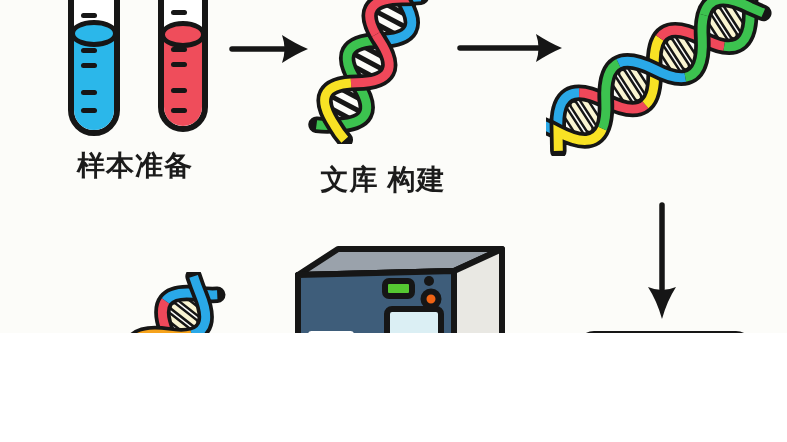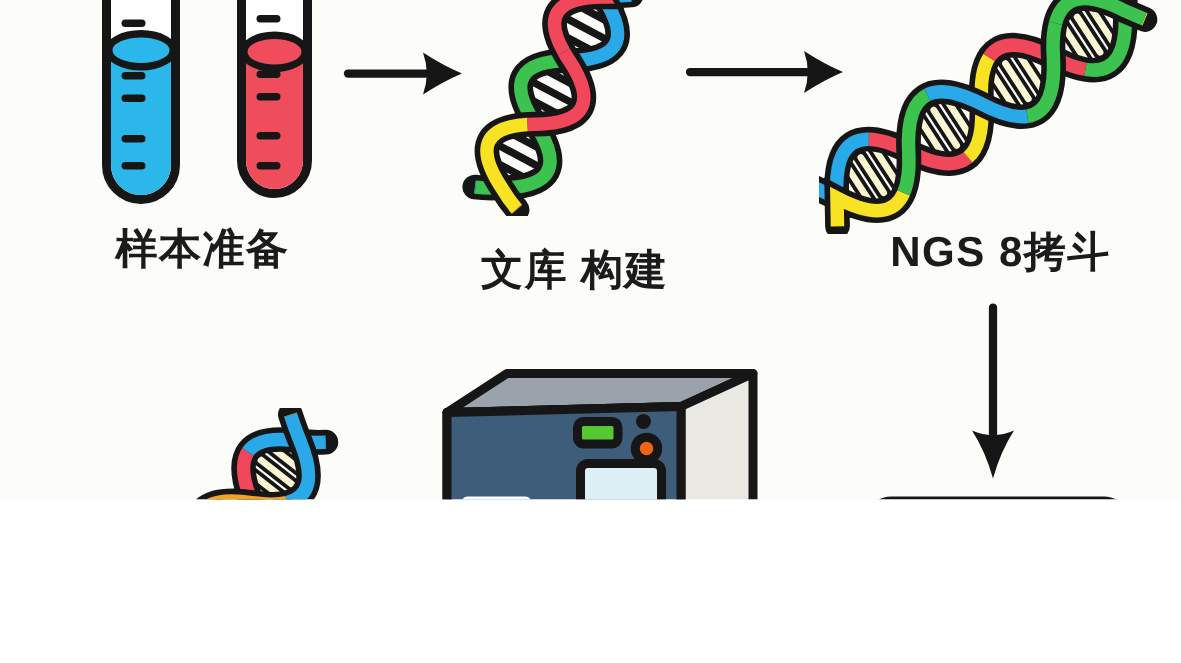--- a/index.html
+++ b/index.html
@@ -150,21 +150,20 @@
       <g>
           <path id="h2b" class="outline" d="M-10,16 Q-5,8 0,0 Q28,50 57,0 Q86,-50 115,0 Q143,50 172,0 Q200,-50 229,0 Q233,6 237,12" pathLength="100"></path>
           <path class="strand c-yellow" d="M-10,16 Q-5,8 0,0 Q28,50 57,0 Q86,-50 115,0 Q143,50 172,0 Q200,-50 229,0 Q233,6 237,12" pathLength="100" stroke-dasharray="20 80" stroke-dashoffset="0"></path>
           <path class="strand c-green" d="M-10,16 Q-5,8 0,0 Q28,50 57,0 Q86,-50 115,0 Q143,50 172,0 Q200,-50 229,0 Q233,6 237,12" pathLength="100" stroke-dasharray="20 80" stroke-dashoffset="-20"></path>
           <path class="strand c-blue" d="M-10,16 Q-5,8 0,0 Q28,50 57,0 Q86,-50 115,0 Q143,50 172,0 Q200,-50 229,0 Q233,6 237,12" pathLength="100" stroke-dasharray="20 80" stroke-dashoffset="-40"></path>
           <path class="strand c-green" d="M-10,16 Q-5,8 0,0 Q28,50 57,0 Q86,-50 115,0 Q143,50 172,0 Q200,-50 229,0 Q233,6 237,12" pathLength="100" stroke-dasharray="20 80" stroke-dashoffset="-60"></path>
           <path class="strand c-green" d="M-10,16 Q-5,8 0,0 Q28,50 57,0 Q86,-50 115,0 Q143,50 172,0 Q200,-50 229,0 Q233,6 237,12" pathLength="100" stroke-dasharray="20 80" stroke-dashoffset="-80"></path>
         </g>
     </g>
   </svg>
-  <div class="step-label" style="left:547px;top:149px;width:240px;">NGS 8拷斗</div>
 
   <svg style="position:absolute;left:643px;top:201px;" width="38" height="122">
     <line class="arrow-line" x1="19" y1="4" x2="19" y2="88"></line>
     <path class="arrow-head" d="M5,86 Q14,100 19,118 Q24,100 33,86 Q19,92 5,86 Z"></path>
   </svg>
 
   <svg style="position:absolute;left:42px;top:272px;" width="200" height="170">
     <g transform="translate(62,145) rotate(-52)">
       <g>
           <line x1="15" x2="15" y1="-16" y2="16" class="rung-outline"></line>

